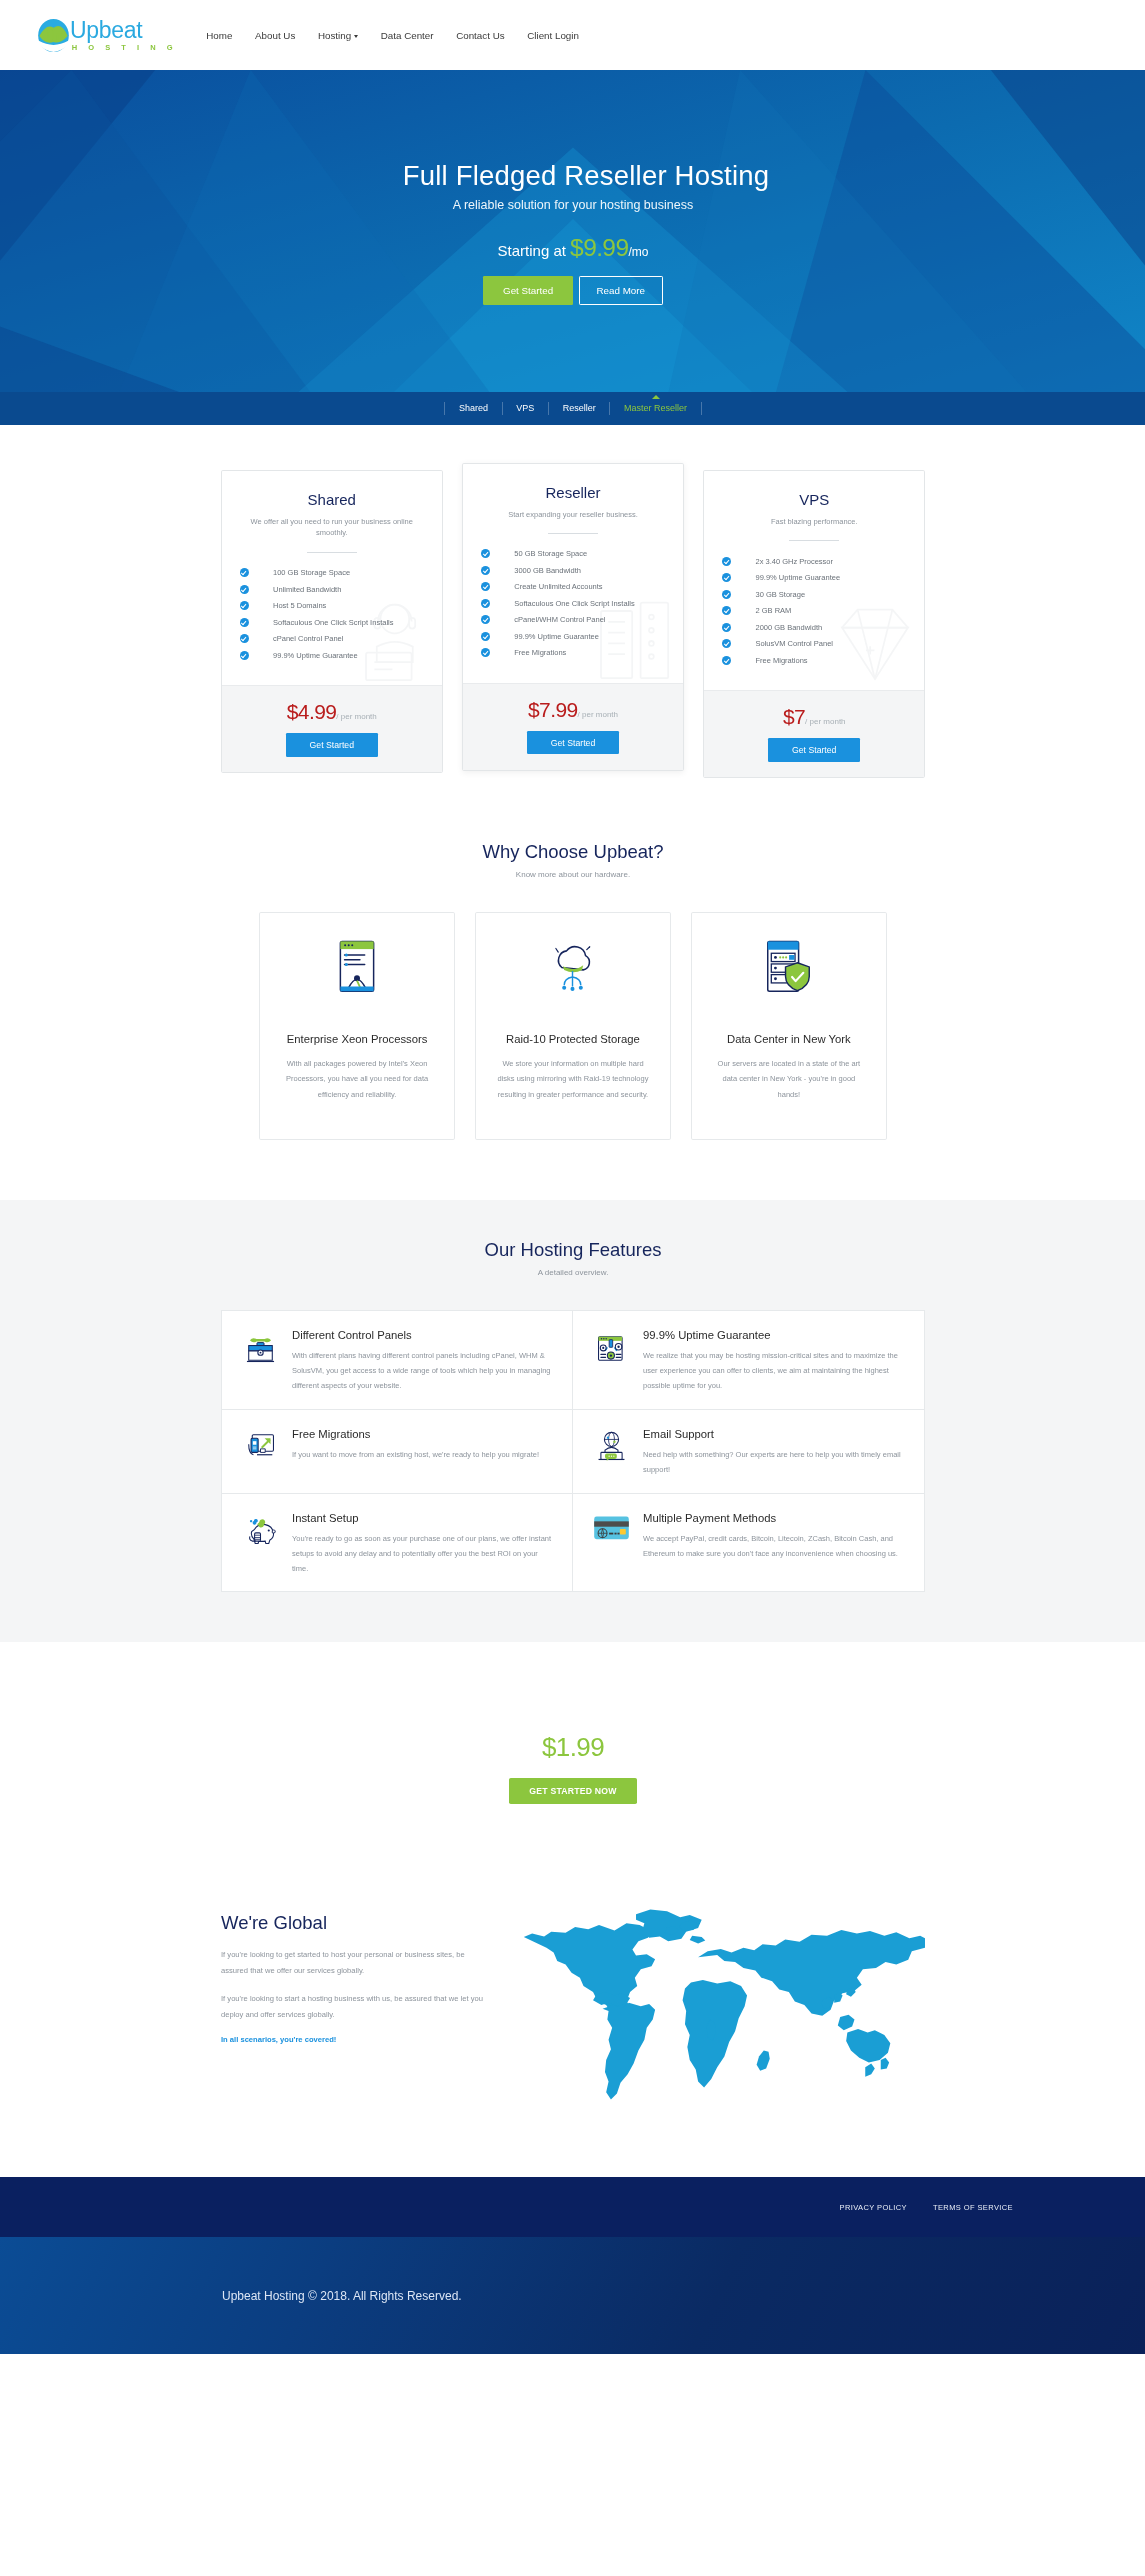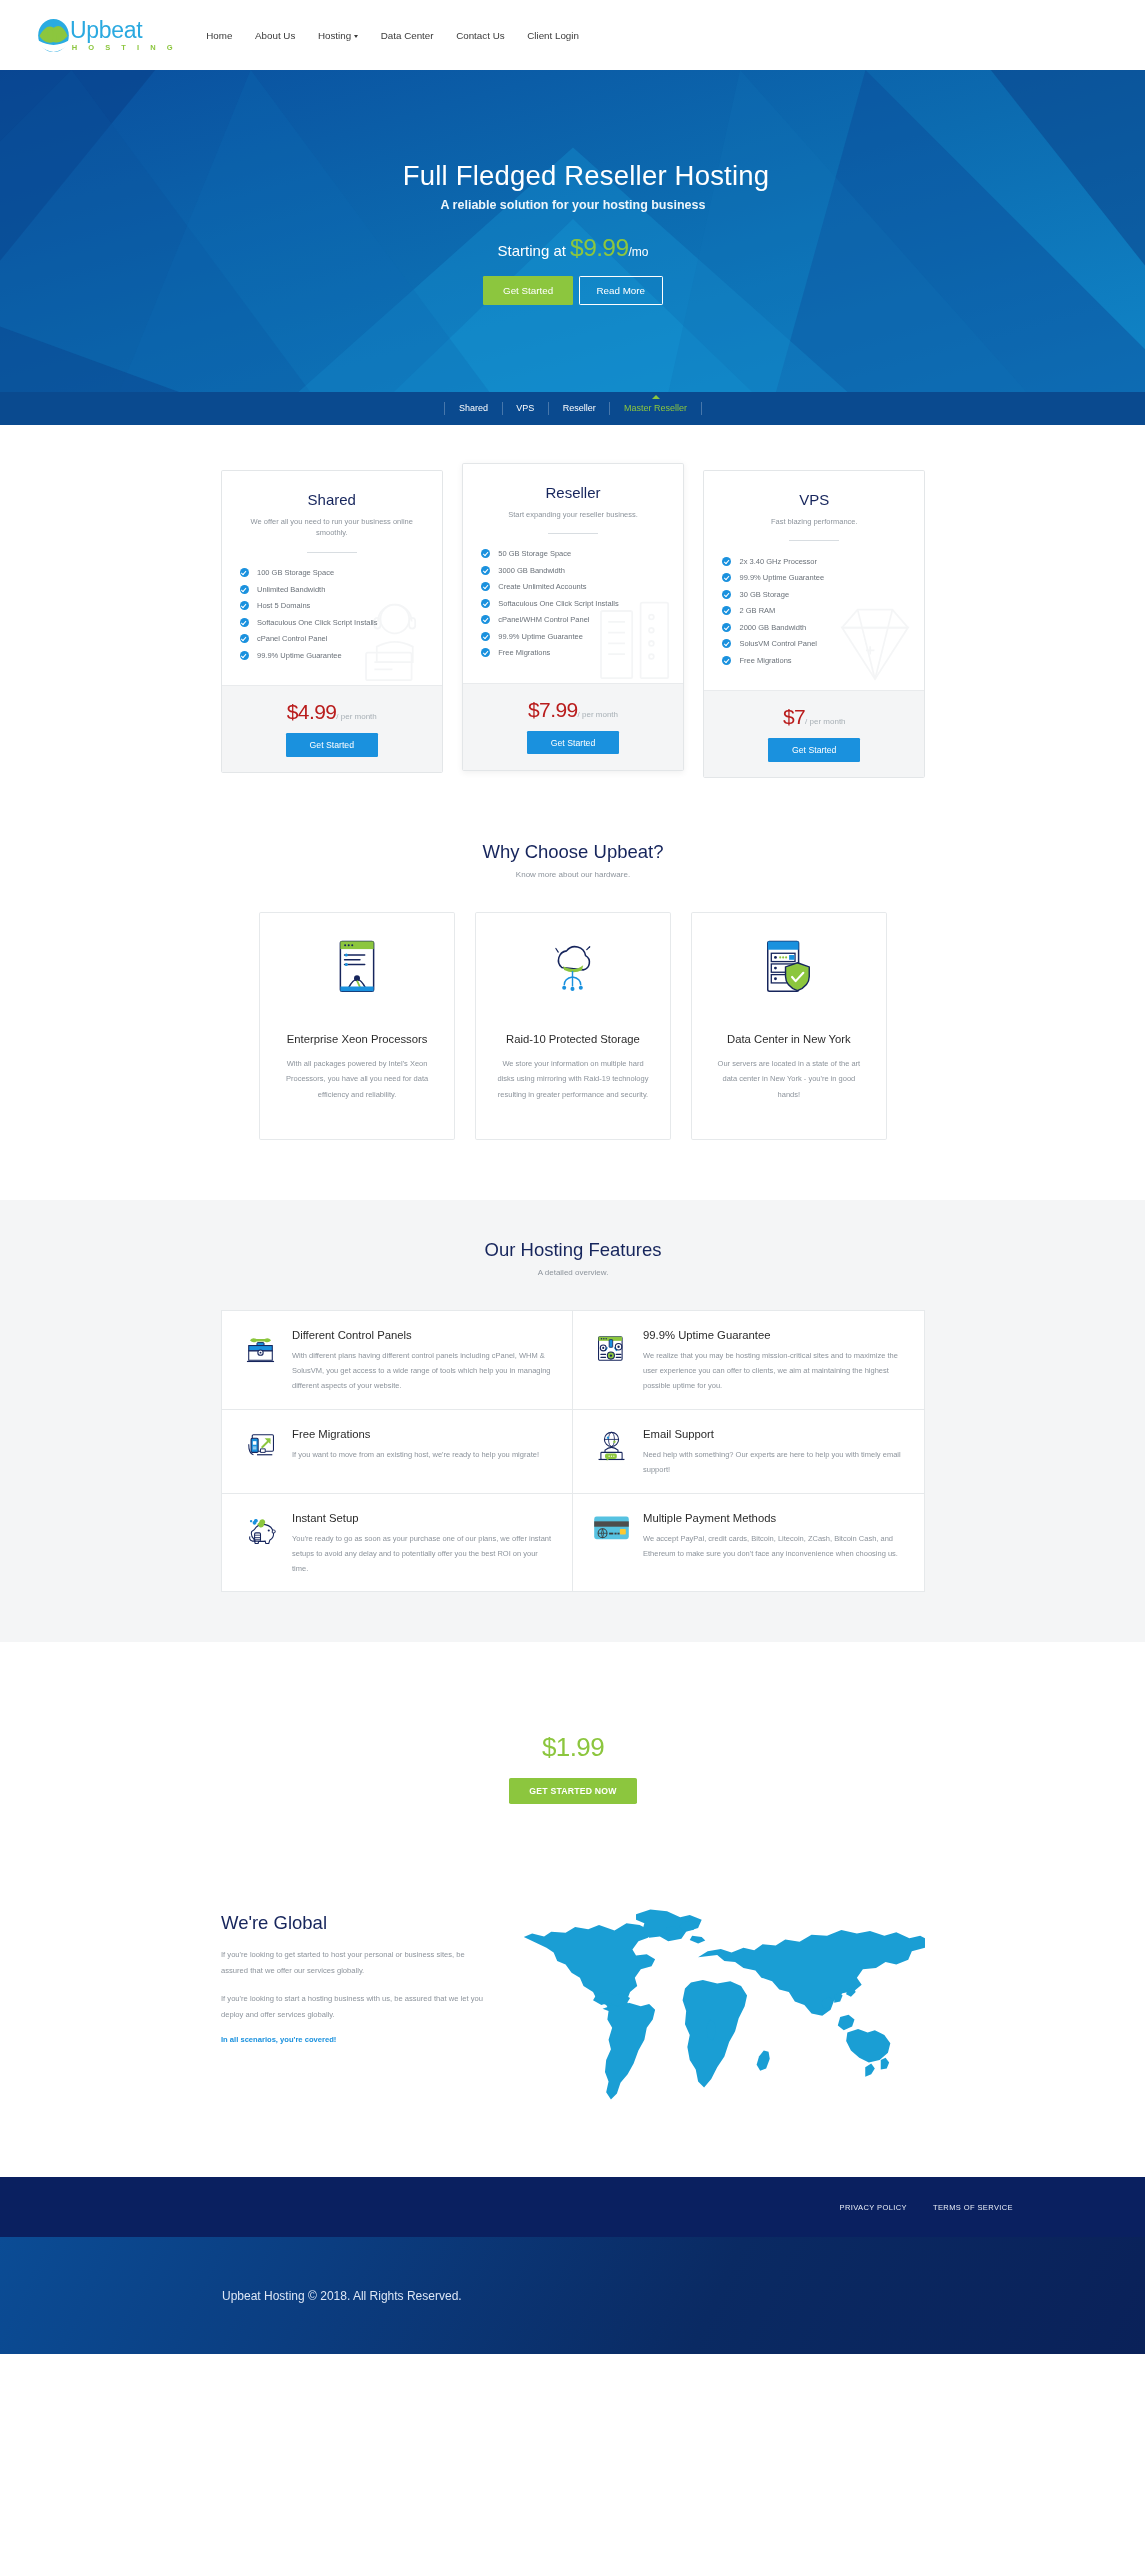--- a/index.html
+++ b/index.html
@@ -38,21 +38,21 @@
     position: relative;
     background: linear-gradient(135deg,#0b4f9c 0%,#0a5ca8 35%,#0d7cbf 70%,#0f86c6 100%);
     overflow: hidden;
     display:flex; align-items:flex-start; justify-content:center;
   }
   .hero-shapes { position:absolute; inset:0; }
   .hero-inner { position: relative; z-index: 3; text-align:center; padding-top: 90px; width:100%;}
   .hero h1 {
     font-size: 27.5px; color:#fff; font-weight:300; letter-spacing:0.2px; line-height:1.15;margin-left:26px;
   }
-  .hero-sub { font-size: 12.5px; color:#eef6fb; font-weight:700; margin-top: 6.6px; }
+  .hero-sub { font-size: 12.5px; color:#eef6fb; font-weight:400; margin-top: 6.6px; }
   .hero-price-row { margin-top: 21.5px; font-size: 15px; color:#fff; font-weight:300; }
   .hero-price { color:#8cc63e; font-size: 24.5px; font-weight:300; letter-spacing:-0.6px; }
   .hero-per { font-size: 12px; color:#fff; }
   .hero-btns { margin-top: 14.3px; display:flex; justify-content:center; gap:6px; }
   .btn-green {
     background:#8cc63e; color:#fff; border:none; font-size:9.8px;
     padding: 7.8px 19.7px; cursor:pointer; border-radius:1.2px;
     font-family:"Liberation Sans", sans-serif;
   }
   .btn-outline {
@@ -82,21 +82,21 @@
   .plans { width: 704px; margin: 0 auto; display:flex; gap: 19.7px; align-items:flex-start; }
   .plan {
     flex: 1; border:0.6px solid #e3e6e8; border-radius:1.8px; background:#fff; position:relative; overflow:hidden;
   }
   .plan.raised { margin-top:-7.2px; box-shadow: 0 1.8px 6px rgba(0,0,0,.06); }
   .plan-body { padding: 20px 18px 18px; position:relative; }
   .plan-name { text-align:center; font-size:15px; color:#16255c; font-weight:400; }
   .plan-desc { text-align:center; font-size:7.5px; color:#8d949c; margin-top:7.8px; line-height:1.55; padding: 0 6px;}
   .plan-rule { width:50px; height:0.6px; background:#d8dde1; margin: 13px auto 0; }
   .feat-list { margin-top: 15.5px; list-style:none; position:relative; z-index:2;}
-  .feat-list li { display:flex; align-items:center; gap:8px; font-size:7.5px; color:#6a7179; margin-bottom: 7.5px; }
+  .feat-list li { display:flex; align-items:center; gap:24px; font-size:7.5px; color:#6a7179; margin-bottom: 7.5px; }
   .tick {
     width:9px;height:9px;border-radius:50%;background:#1a91de;flex:none;position:relative;
   }
   .tick:after {
     content:""; position:absolute; left:2.4px; top:2.1px; width:2.4px;height:4.2px;
     border:solid #fff; border-width:0 1px 1px 0; transform:rotate(42deg);
   }
   .plan-ghost {
     position:absolute; right: 3.6px; bottom: 0px; width:90px; height:90px; opacity:.55; z-index:1; pointer-events:none;
   }

